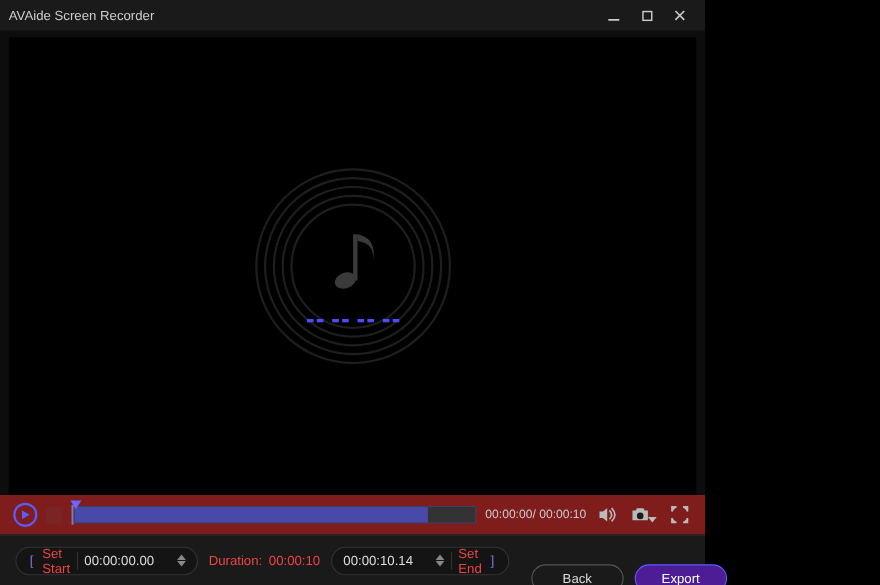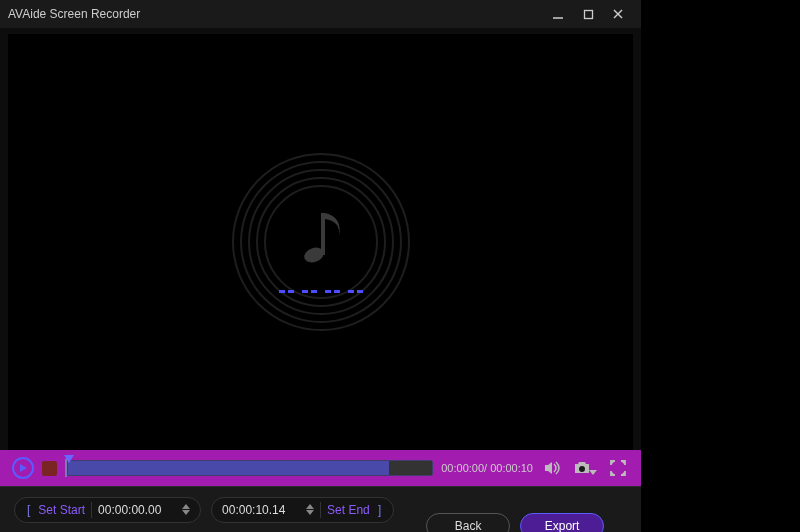--- a/index.html
+++ b/index.html
@@ -10,38 +10,38 @@
   .titlebar .spacer { flex:1; }
   .titlebar .wbtn { width:30px; height:20px; display:flex; align-items:center; justify-content:center; color:#ccc; cursor:default; }
   .titlebar .wbtn svg { stroke:#ccc; }
   
   .preview { flex:1; background:#000; position:relative; margin:6px 8px 0 8px; }
   .musicviz { position:absolute; top:50%; left:50%; transform:translate(-50%,-50%); width:190px; height:190px; display:flex; align-items:center; justify-content:center; }
   .eqbars { position:absolute; left:50%; transform:translateX(-50%); bottom:44px; display:flex; gap:8px; }
   .eqbars span { display:flex; gap:3px; }
   .eqbars i { width:6px; height:3px; background:#4d4dff; display:block; }
   
-  .timeline { height:36px; display:flex; align-items:center; padding:0 12px; gap:8px; background:#a21caf; }
+  .timeline { height:36px; display:flex; align-items:center; padding:0 12px; gap:8px; background:#7f1d1d; }
   .circlebtn { width:22px; height:22px; border-radius:50%; display:flex; align-items:center; justify-content:center; cursor:pointer; }
   .playbtn { border:2px solid #5b5bff; }
   .playbtn svg { fill:#5b5bff; }
   .stopbtn { width:15px; height:15px; background:#7a2424; border-radius:2px; cursor:pointer; }
   .slider-wrap { flex:1; display:flex; align-items:center; }
   .slider-left { width:2px; height:18px; background:#7a7ab5; }
   .slider { flex:1; height:16px; background:#333; border:1px solid #3f3f6e; position:relative; border-radius:2px; }
   .slider-fill { position:absolute; top:0; bottom:0; left:0; background:#4949a9; }
   .slider-thumb { position:absolute; top:-6px; width:0; height:0; border-left:5px solid transparent; border-right:5px solid transparent; border-top:8px solid #6868ff; }
   .timecounter { color:#ccc; font-size:11px; white-space:nowrap; }
   .iconbtn { width:22px; height:22px; display:flex; align-items:center; justify-content:center; cursor:pointer; }
   .iconbtn svg { fill:#bbb; }
   
   .bottombar { height:46px; background:#1a1a1a; border-top:1px solid #2e2e2e; display:flex; align-items:center; padding:0 14px; gap:10px; }
   .bracket { color:#7a7ae6; font-size:12px; padding:0 2px; }
   .bracket.r { transform:scaleX(-1); }
-  .smalltxt { color:#8b5cf6; font-size:12px; }
+  .smalltxt { color:#ef4444; font-size:12px; }
   .timeval { color:#ddd; font-size:12px; min-width:78px; }
   .timebox { display:flex; align-items:center; gap:6px; border:1px solid #333; border-radius:14px; height:26px; padding:0 10px; background:#141414; }
   .spinbox { display:flex; flex-direction:column; gap:1px; }
   .spinbox i { width:0; height:0; border-left:4px solid transparent; border-right:4px solid transparent; cursor:pointer; }
   .spin-up { border-bottom:5px solid #888; }
   .spin-down { border-top:5px solid #888; }
   .midlabel { flex:1; display:flex; justify-content:center; align-items:center; gap:6px; }
   .pillbtn { height:26px; min-width:84px; border-radius:13px; border:1px solid #555; background:#1a1a1a; color:#ddd; font-size:12px; display:flex; align-items:center; justify-content:center; cursor:pointer;margin-top:32px; }
   .pillbtn.primary { background:#4c1d95; border-color:#5b5bff; color:#fff; }
   .camera-tri { width:0;height:0;border-left:4px solid transparent;border-right:4px solid transparent;border-top:5px solid #bbb; margin-left:-2px; margin-top:8px;}
@@ -154,20 +154,24 @@
       <span class="bracket">[</span>
       <span class="smalltxt">Set Start</span>
       <span style="width:1px;height:16px;background:#333;"></span>
       <span class="timeval">00:00:00.00</span>
       <div class="spinbox">
         <i class="spin-up"></i>
         <i class="spin-down"></i>
       </div>
     </div>
 
+    <div class="midlabel">
+      <span class="smalltxt">Duration:</span>
+      <span class="smalltxt">00:00:10</span>
+    </div>
 
     <div class="timebox">
       <span class="timeval">00:00:10.14</span>
       <div class="spinbox">
         <i class="spin-up"></i>
         <i class="spin-down"></i>
       </div>
       <span style="width:1px;height:16px;background:#333;"></span>
       <span class="smalltxt">Set End</span>
       <span class="bracket r">[</span>

